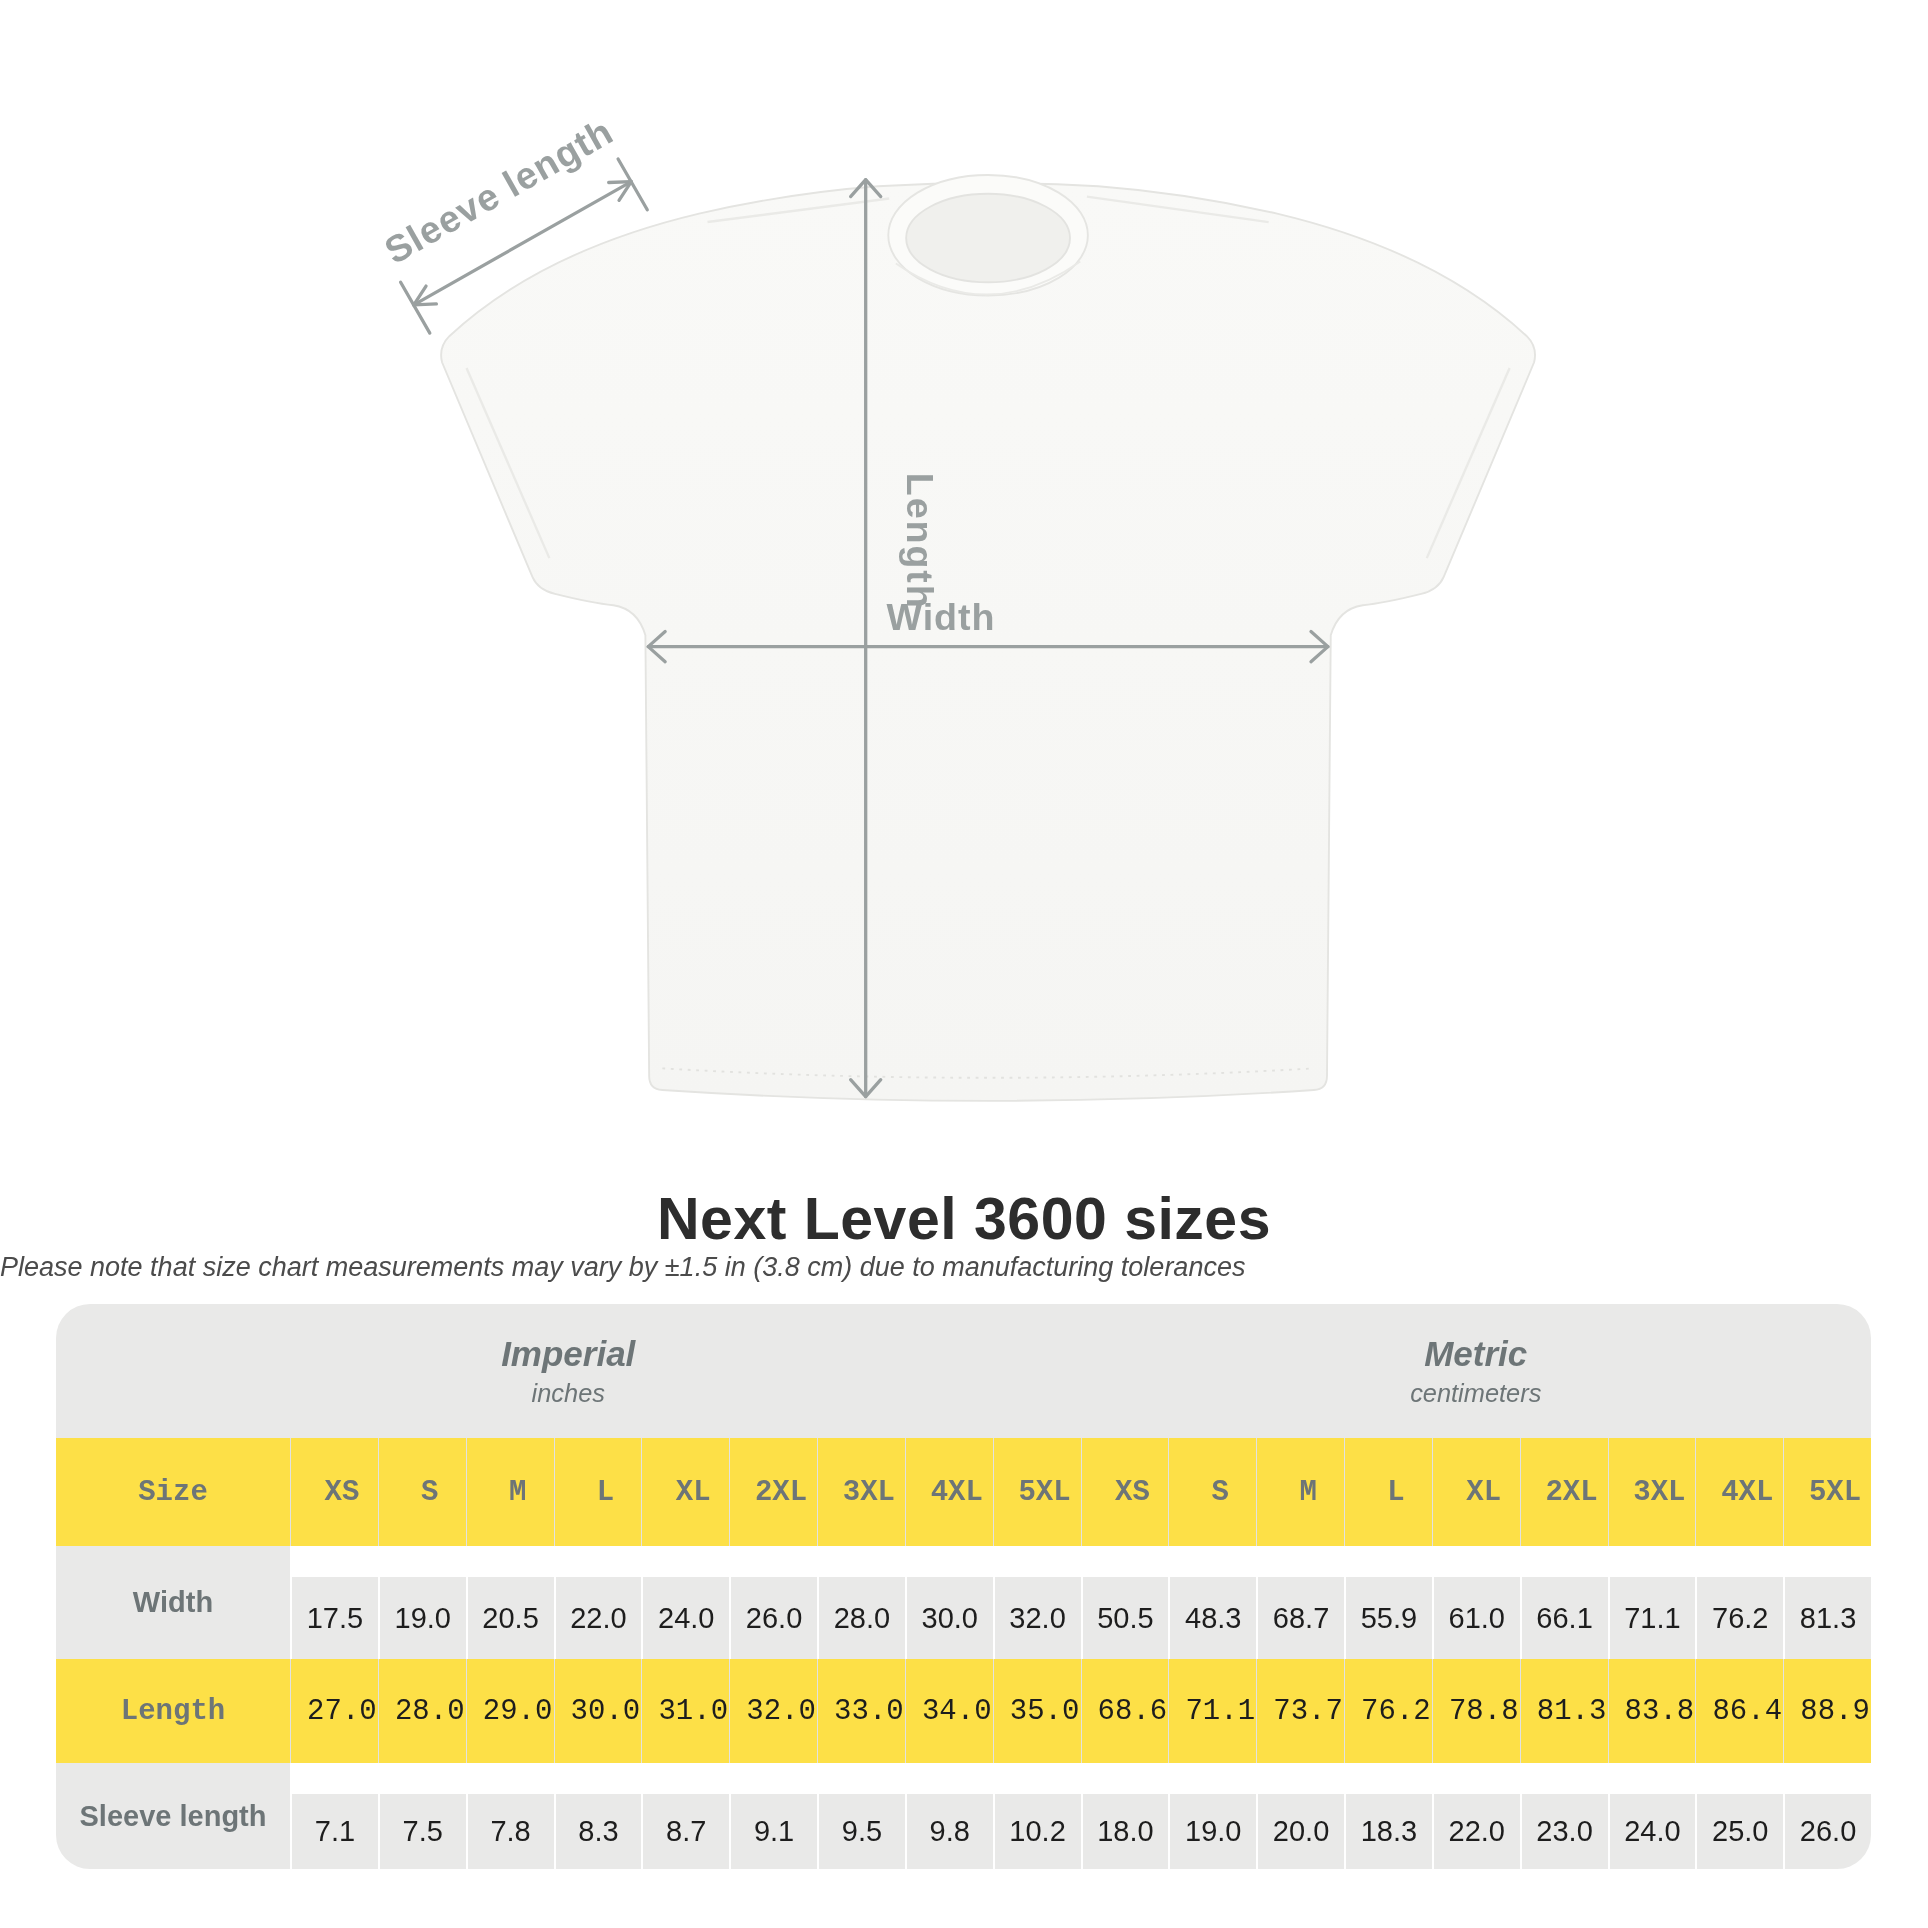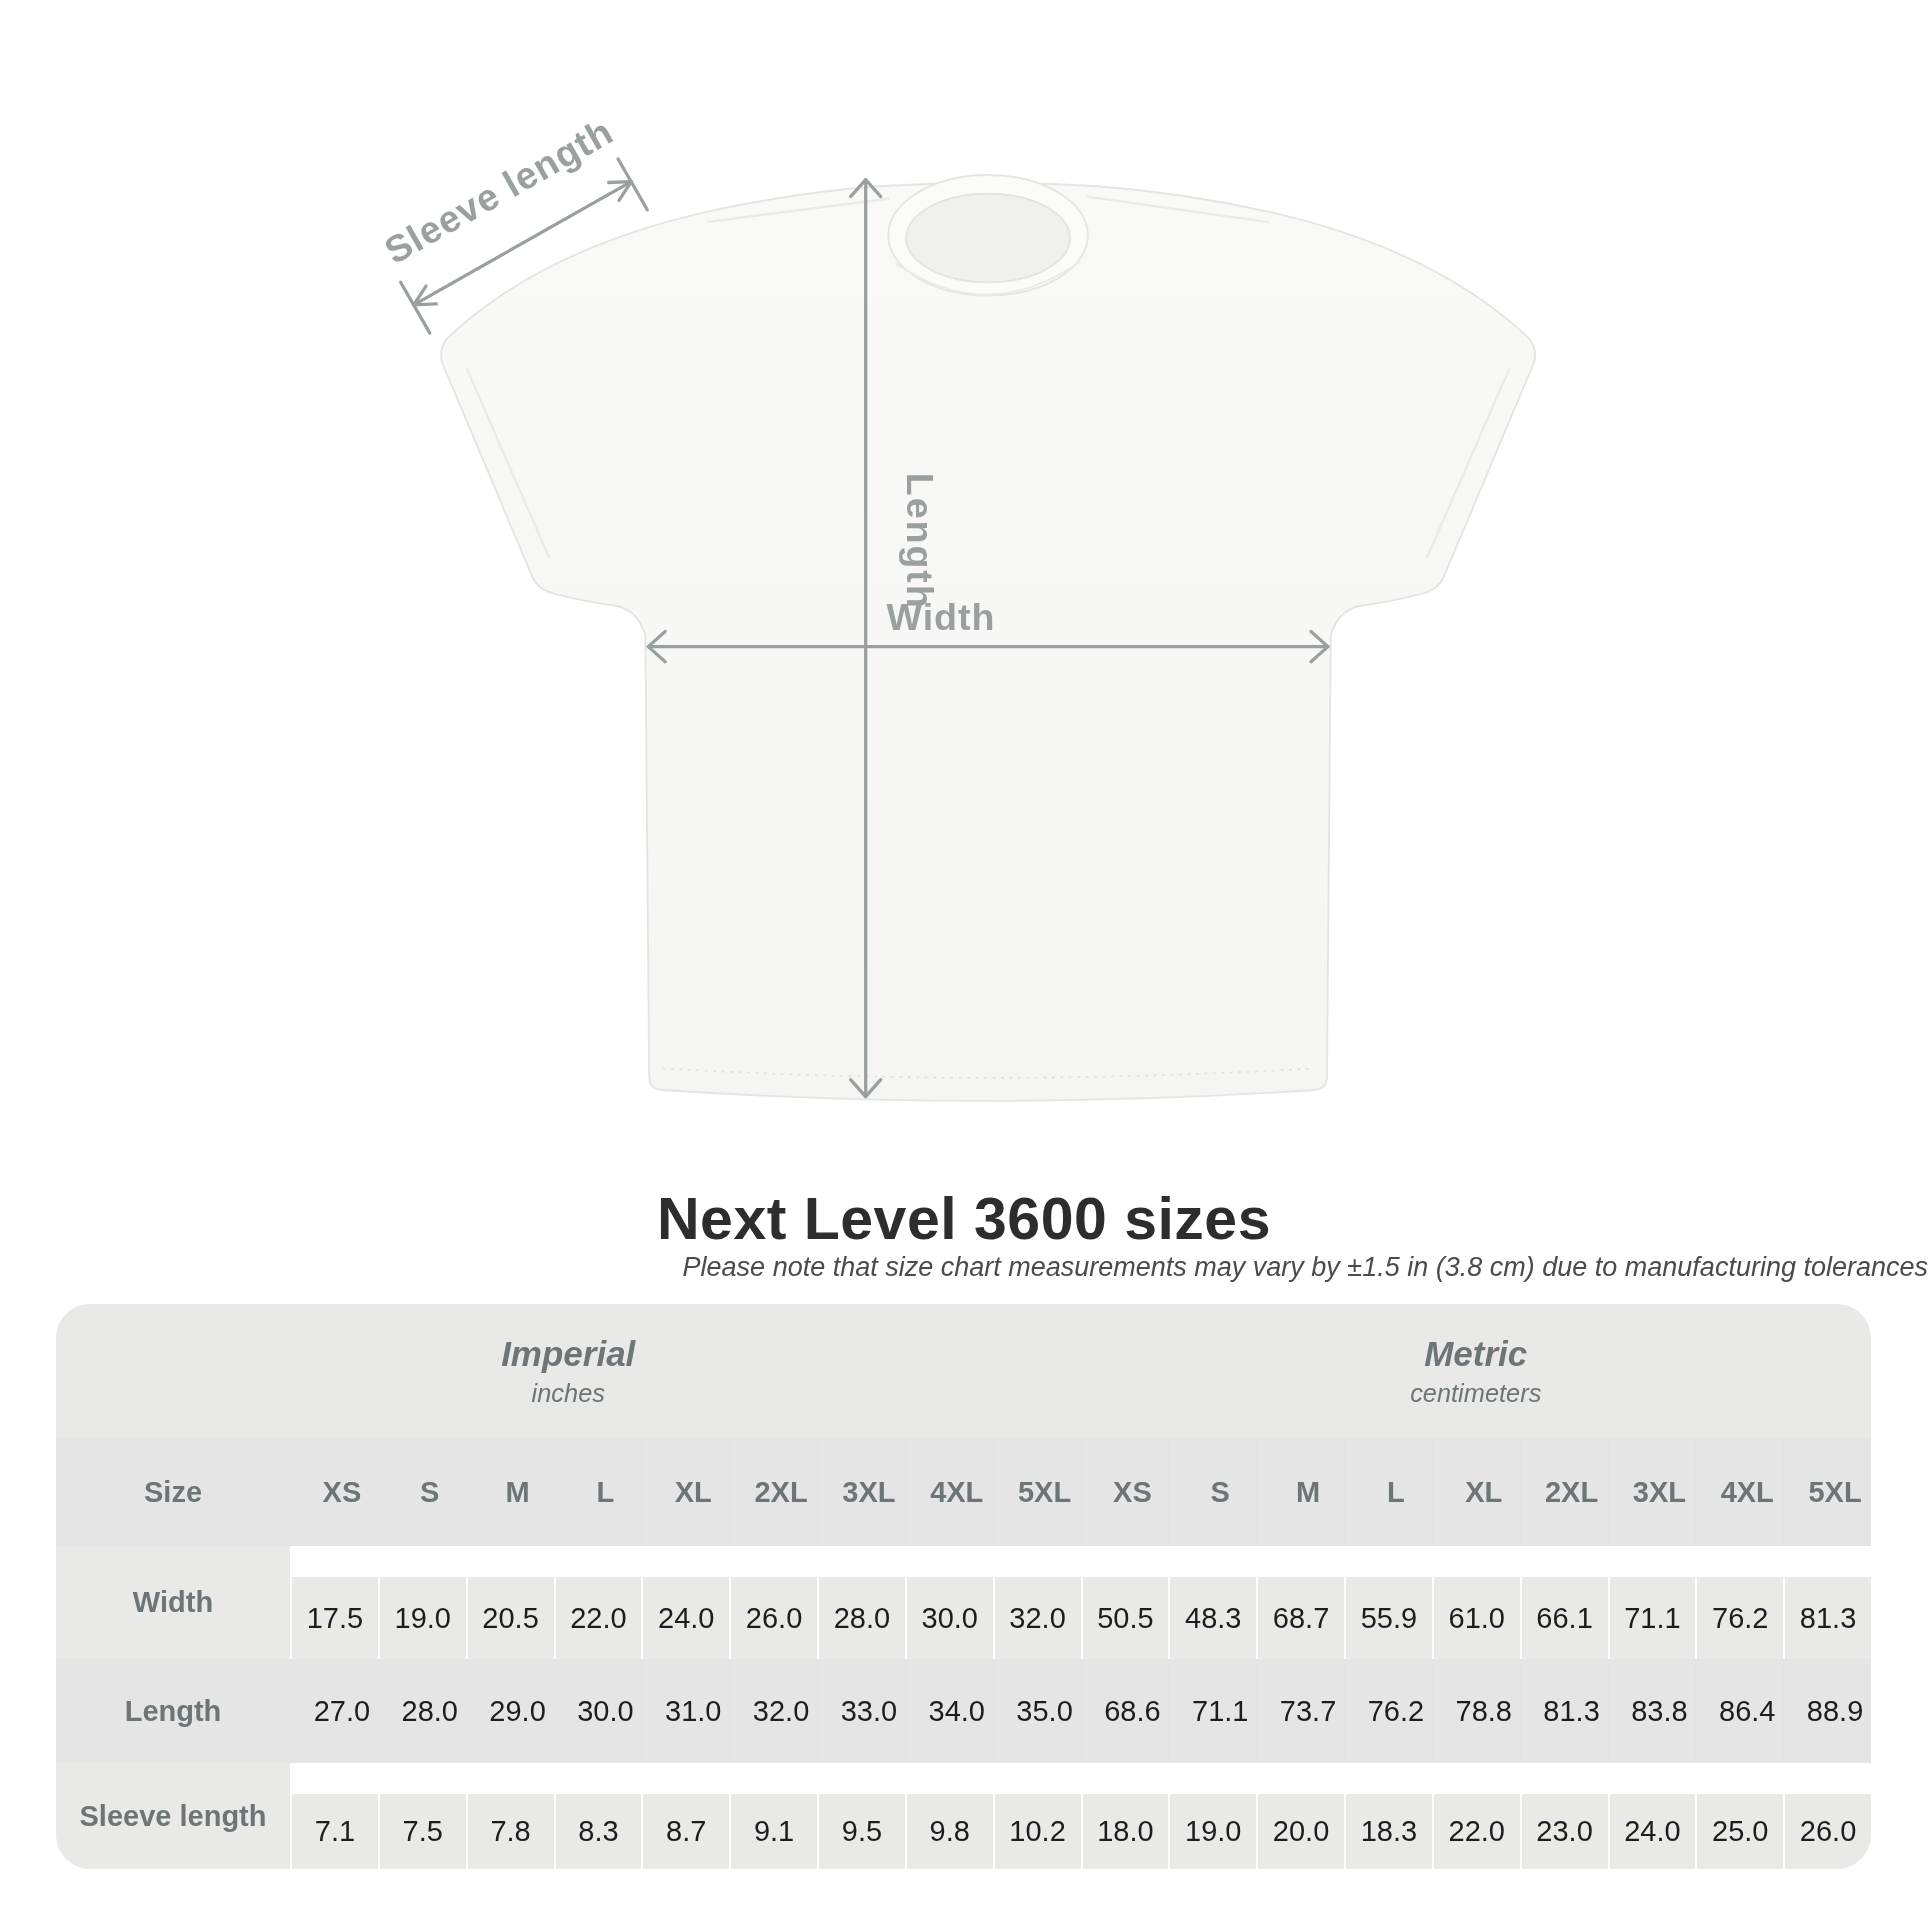--- a/index.html
+++ b/index.html
@@ -8,33 +8,33 @@
     font-family:"Liberation Sans", sans-serif;
   }
   
   .shirt-svg{position:absolute;left:282px;top:89px;width:1318px;height:1055px;}
   
   .title{
     position:absolute;left:0;top:1185px;width:1928px;text-align:center;
     font-size:59px;font-weight:bold;color:#2d2d2d;letter-spacing:0.5px;
   }
   .subtitle{
-    position:absolute;left:0;top:1252px;width:1928px;text-align:right;
+    position:absolute;left:0;top:1252px;width:1928px;text-align:left;
     font-size:27px;font-style:italic;color:#4b4b4b;
   }
   
   .tbl{
     position:absolute;left:56px;top:1304px;width:1815px;
     display:grid;
     grid-template-columns:234px repeat(18, 1fr);
     grid-template-rows:134px 108px 113px 104px 106px;
   }
   .c{display:flex;align-items:center;justify-content:center;font-size:29px;color:#1d1d1d;}
   .gray{background:#e9e9e8;}
-  .white{background:#e5e5e5;}
+  .white{background:#fde047;font-family:Liberation Mono, monospace;}
   .sep-w{border-left:1.9px solid #e2e2e2;padding-left:15px;}
   .sep-g{border-left:2.8px solid #ffffff;margin-top:31px;}
   .lab{font-weight:bold;color:#6d7577;}
   .panel{
     background:#e9e9e8;display:flex;flex-direction:column;align-items:center;justify-content:center;gap:5px;
     color:#6d7577;
   }
   .panel-l{grid-column:1 / span 10;border-top-left-radius:34px;}
   .panel-r{grid-column:11 / span 9;border-top-right-radius:34px;}
   .sec-title{font-size:35px;font-weight:bold;font-style:italic;}

